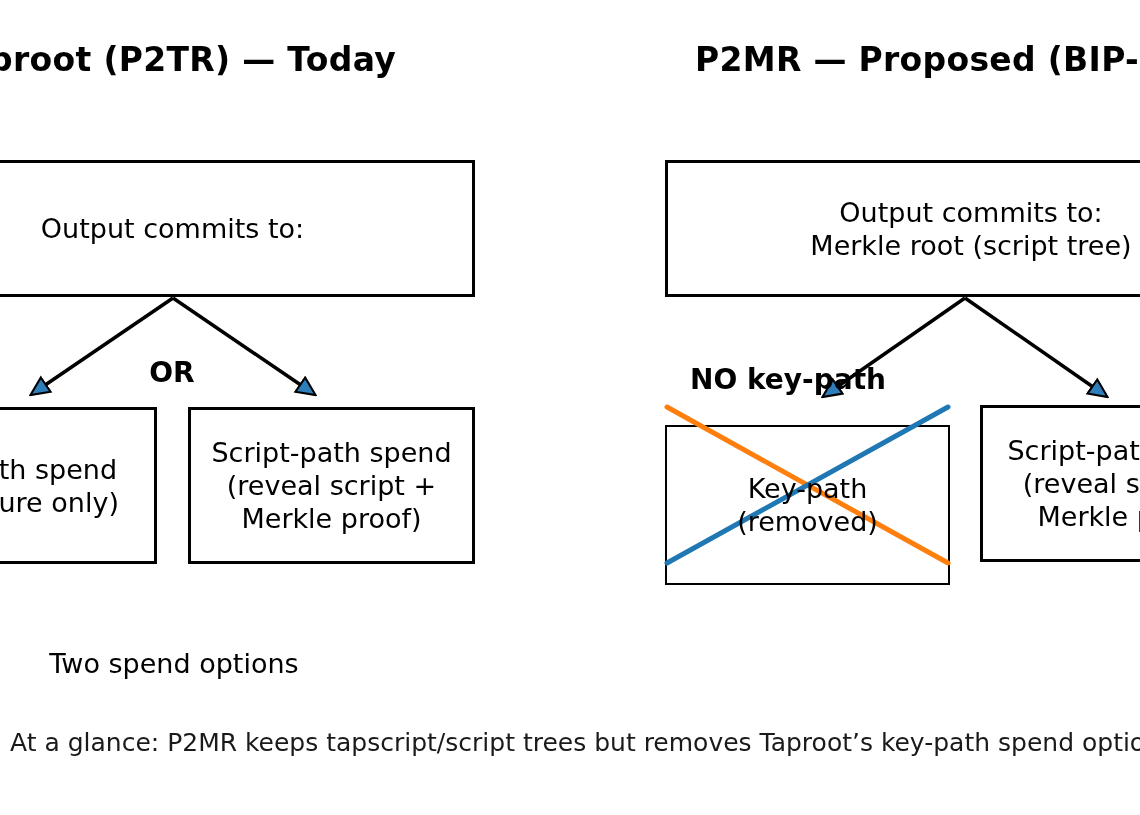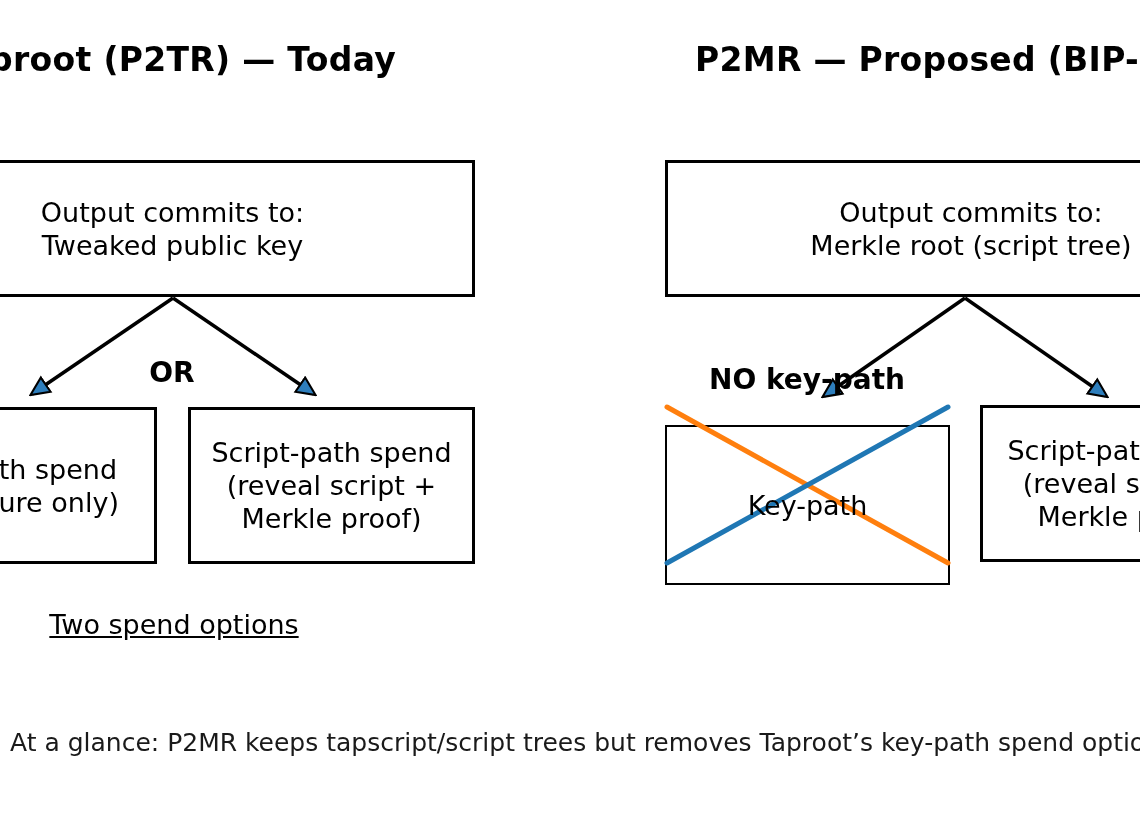--- a/index.html
+++ b/index.html
@@ -29,21 +29,20 @@
 <body>
 
 <div class="canvas">
 
   <div class="title" style="left:-52px;top:40px;">Taproot (P2TR) — Today</div>
   <div class="title" style="left:677px;top:40px;margin-left:18px;">P2MR — Proposed (BIP-</div>
 
   <div class="box" style="left:-130px;top:160px;width:605px;height:137px;">
     <div class="lbl">
       <span>Output commits to:</span>
-      <span>Tweaked public key</span>
     </div>
   </div>
 
   <div class="box" style="left:665px;top:160px;width:612px;height:137px;">
     <div class="lbl">
       <span>Output commits to:</span>
       <span>Merkle root (script tree)</span>
     </div>
   </div>
 
@@ -58,35 +57,36 @@
     <div class="lbl">
       <span>Script-path spend</span>
       <span>(reveal script +</span>
       <span>Merkle proof)</span>
     </div>
   </div>
 
   <div class="box thin" style="left:665px;top:405px;width:285px;height:160px;">
     <div class="lbl">
       <span>Key-path</span>
+      <span>(removed)</span>
     </div>
   </div>
 
   <div class="box" style="left:980px;top:405px;width:295px;height:157px;">
     <div class="lbl">
       <span>Script-path spend</span>
       <span>(reveal script +</span>
       <span>Merkle proof)</span>
     </div>
   </div>
 
   <div class="midlabel" style="left:172px;top:356px;">OR</div>
-  <div class="midlabel" style="left:807px;top:363px;">NO key-path</div>
+  <div class="midlabel" style="left:788px;top:363px;">NO key-path</div>
 
-  <div class="summary" style="left:174px;top:608px;text-decoration:underline;">Two spend options</div>
+  <div class="summary" style="left:174px;top:647px;">Two spend options</div>
 
   <div class="footer-caption" style="left:10px;top:728px;">At a glance: P2MR keeps tapscript/script trees but removes Taproot’s key-path spend option.</div>
 
   <svg class="overlay" width="1140" height="815" viewBox="0 0 1140 815">
     <defs>
       <marker id="ah" viewBox="0 0 10 10" refX="8.5" refY="5" markerWidth="6" markerHeight="6" orient="auto-start-reverse">
         <path class="arrowhead" d="M0.6,0.9 L9.4,5 L0.6,9.1 z"></path>
       </marker>
     </defs>
 

